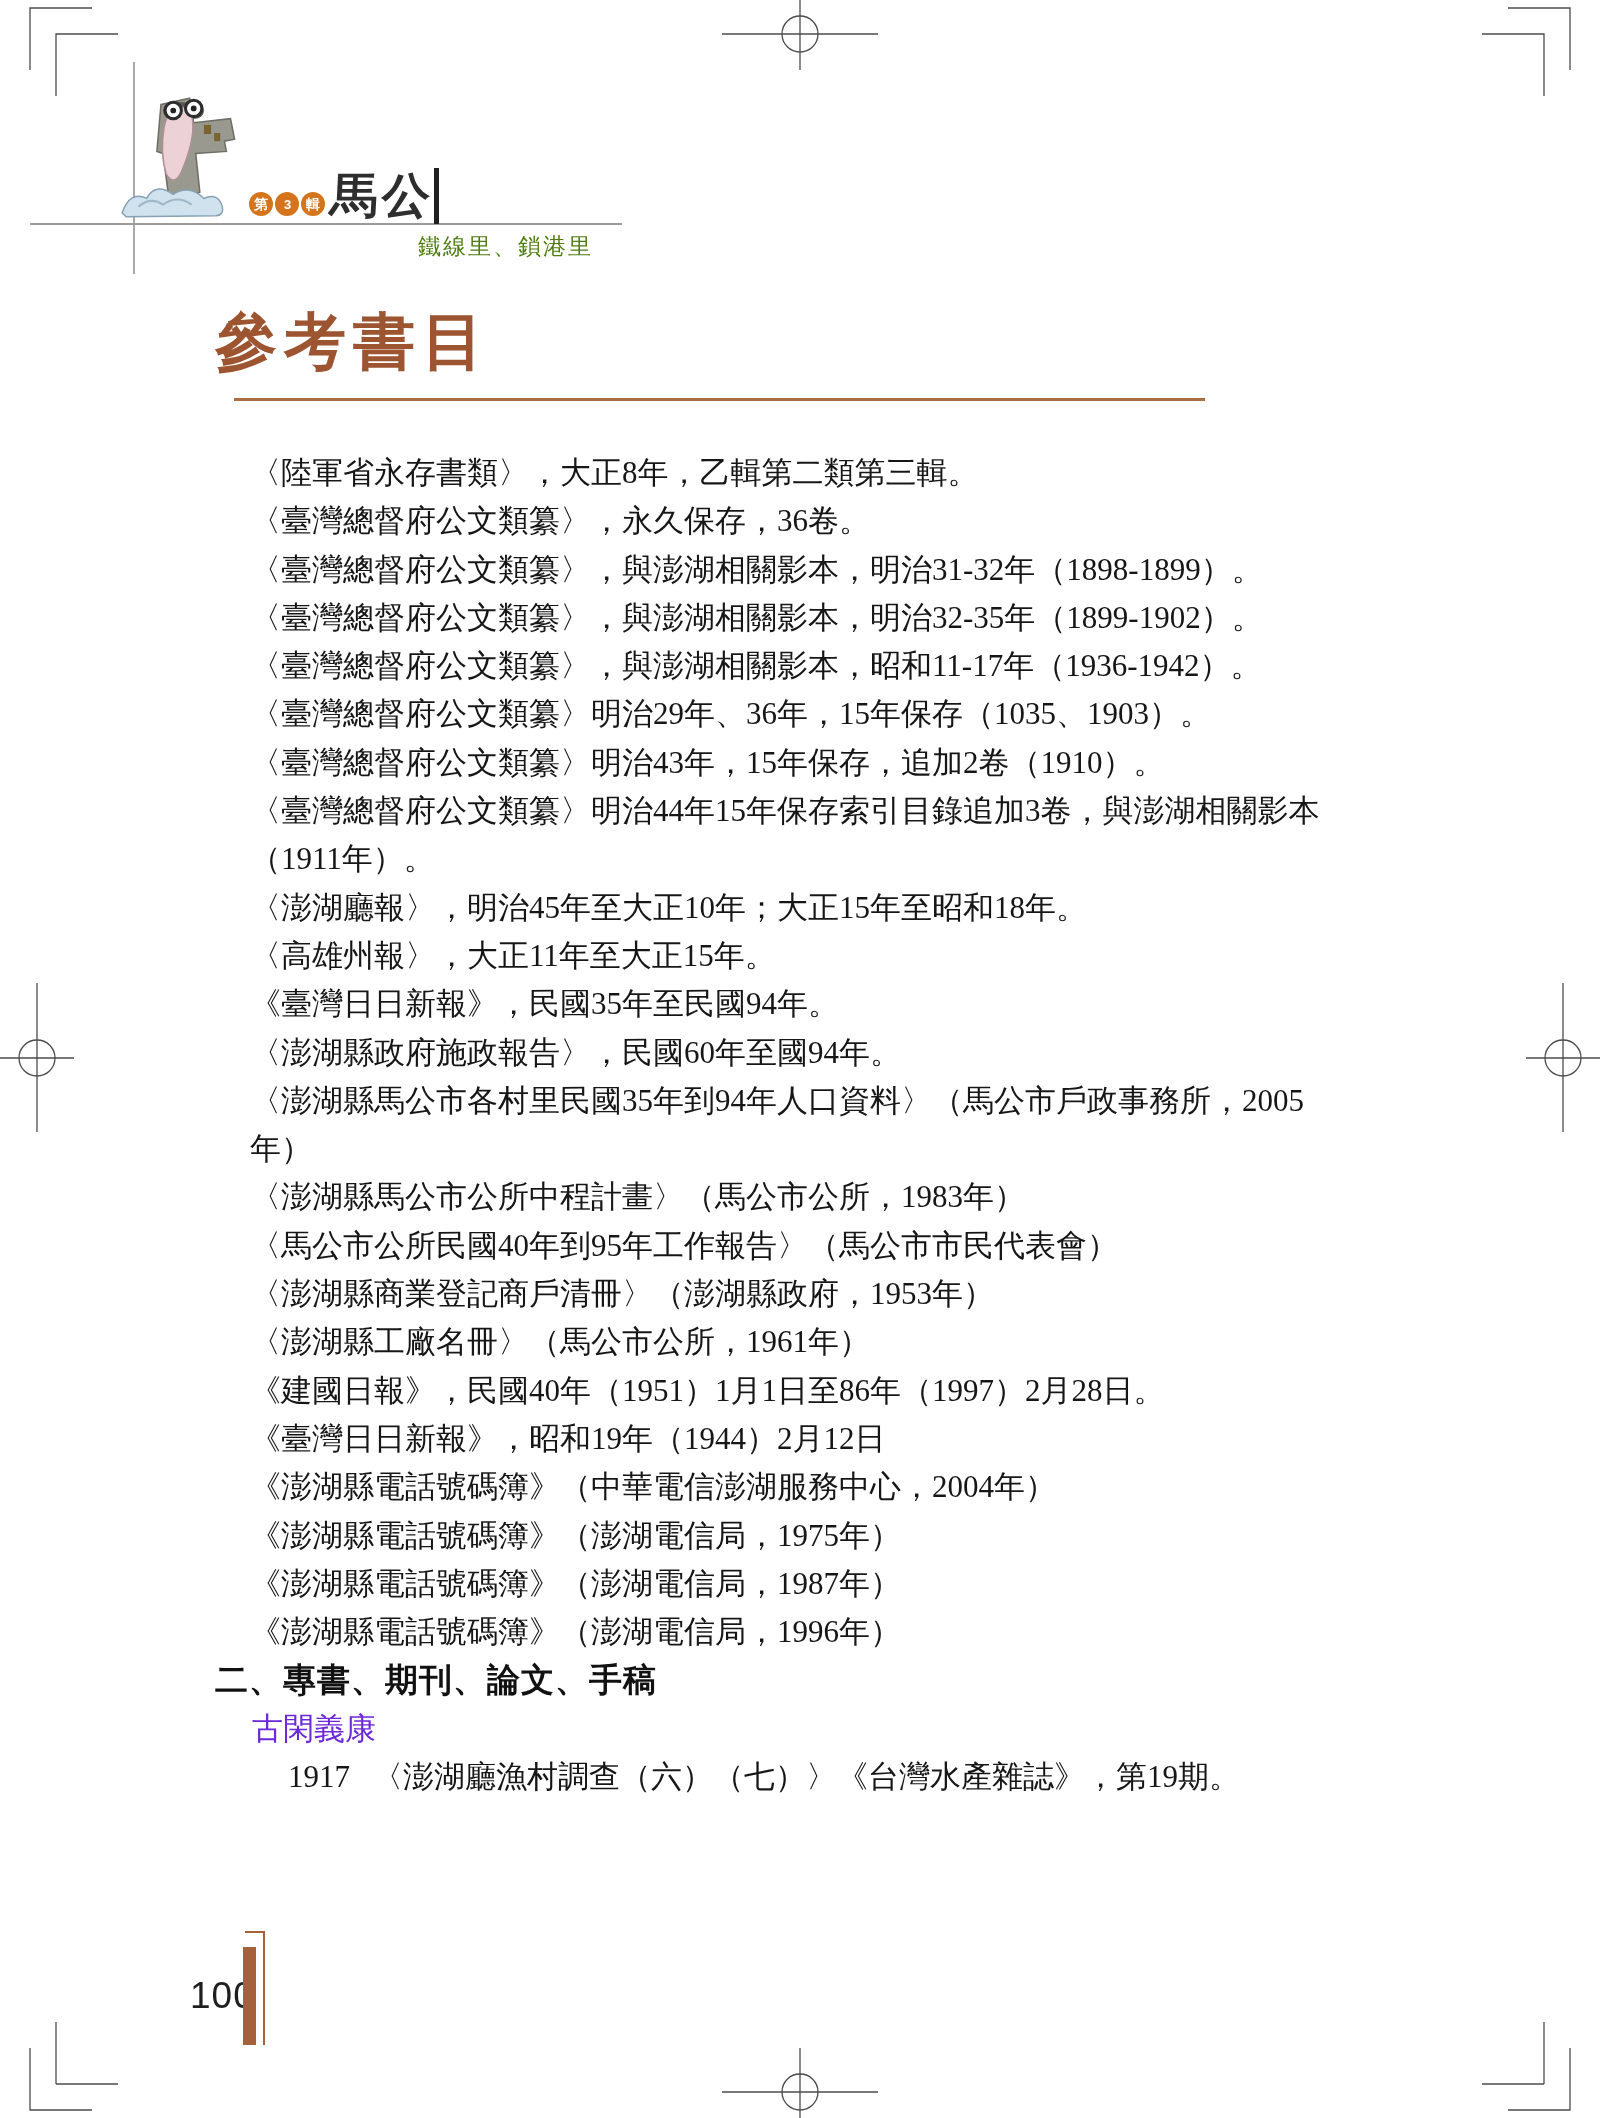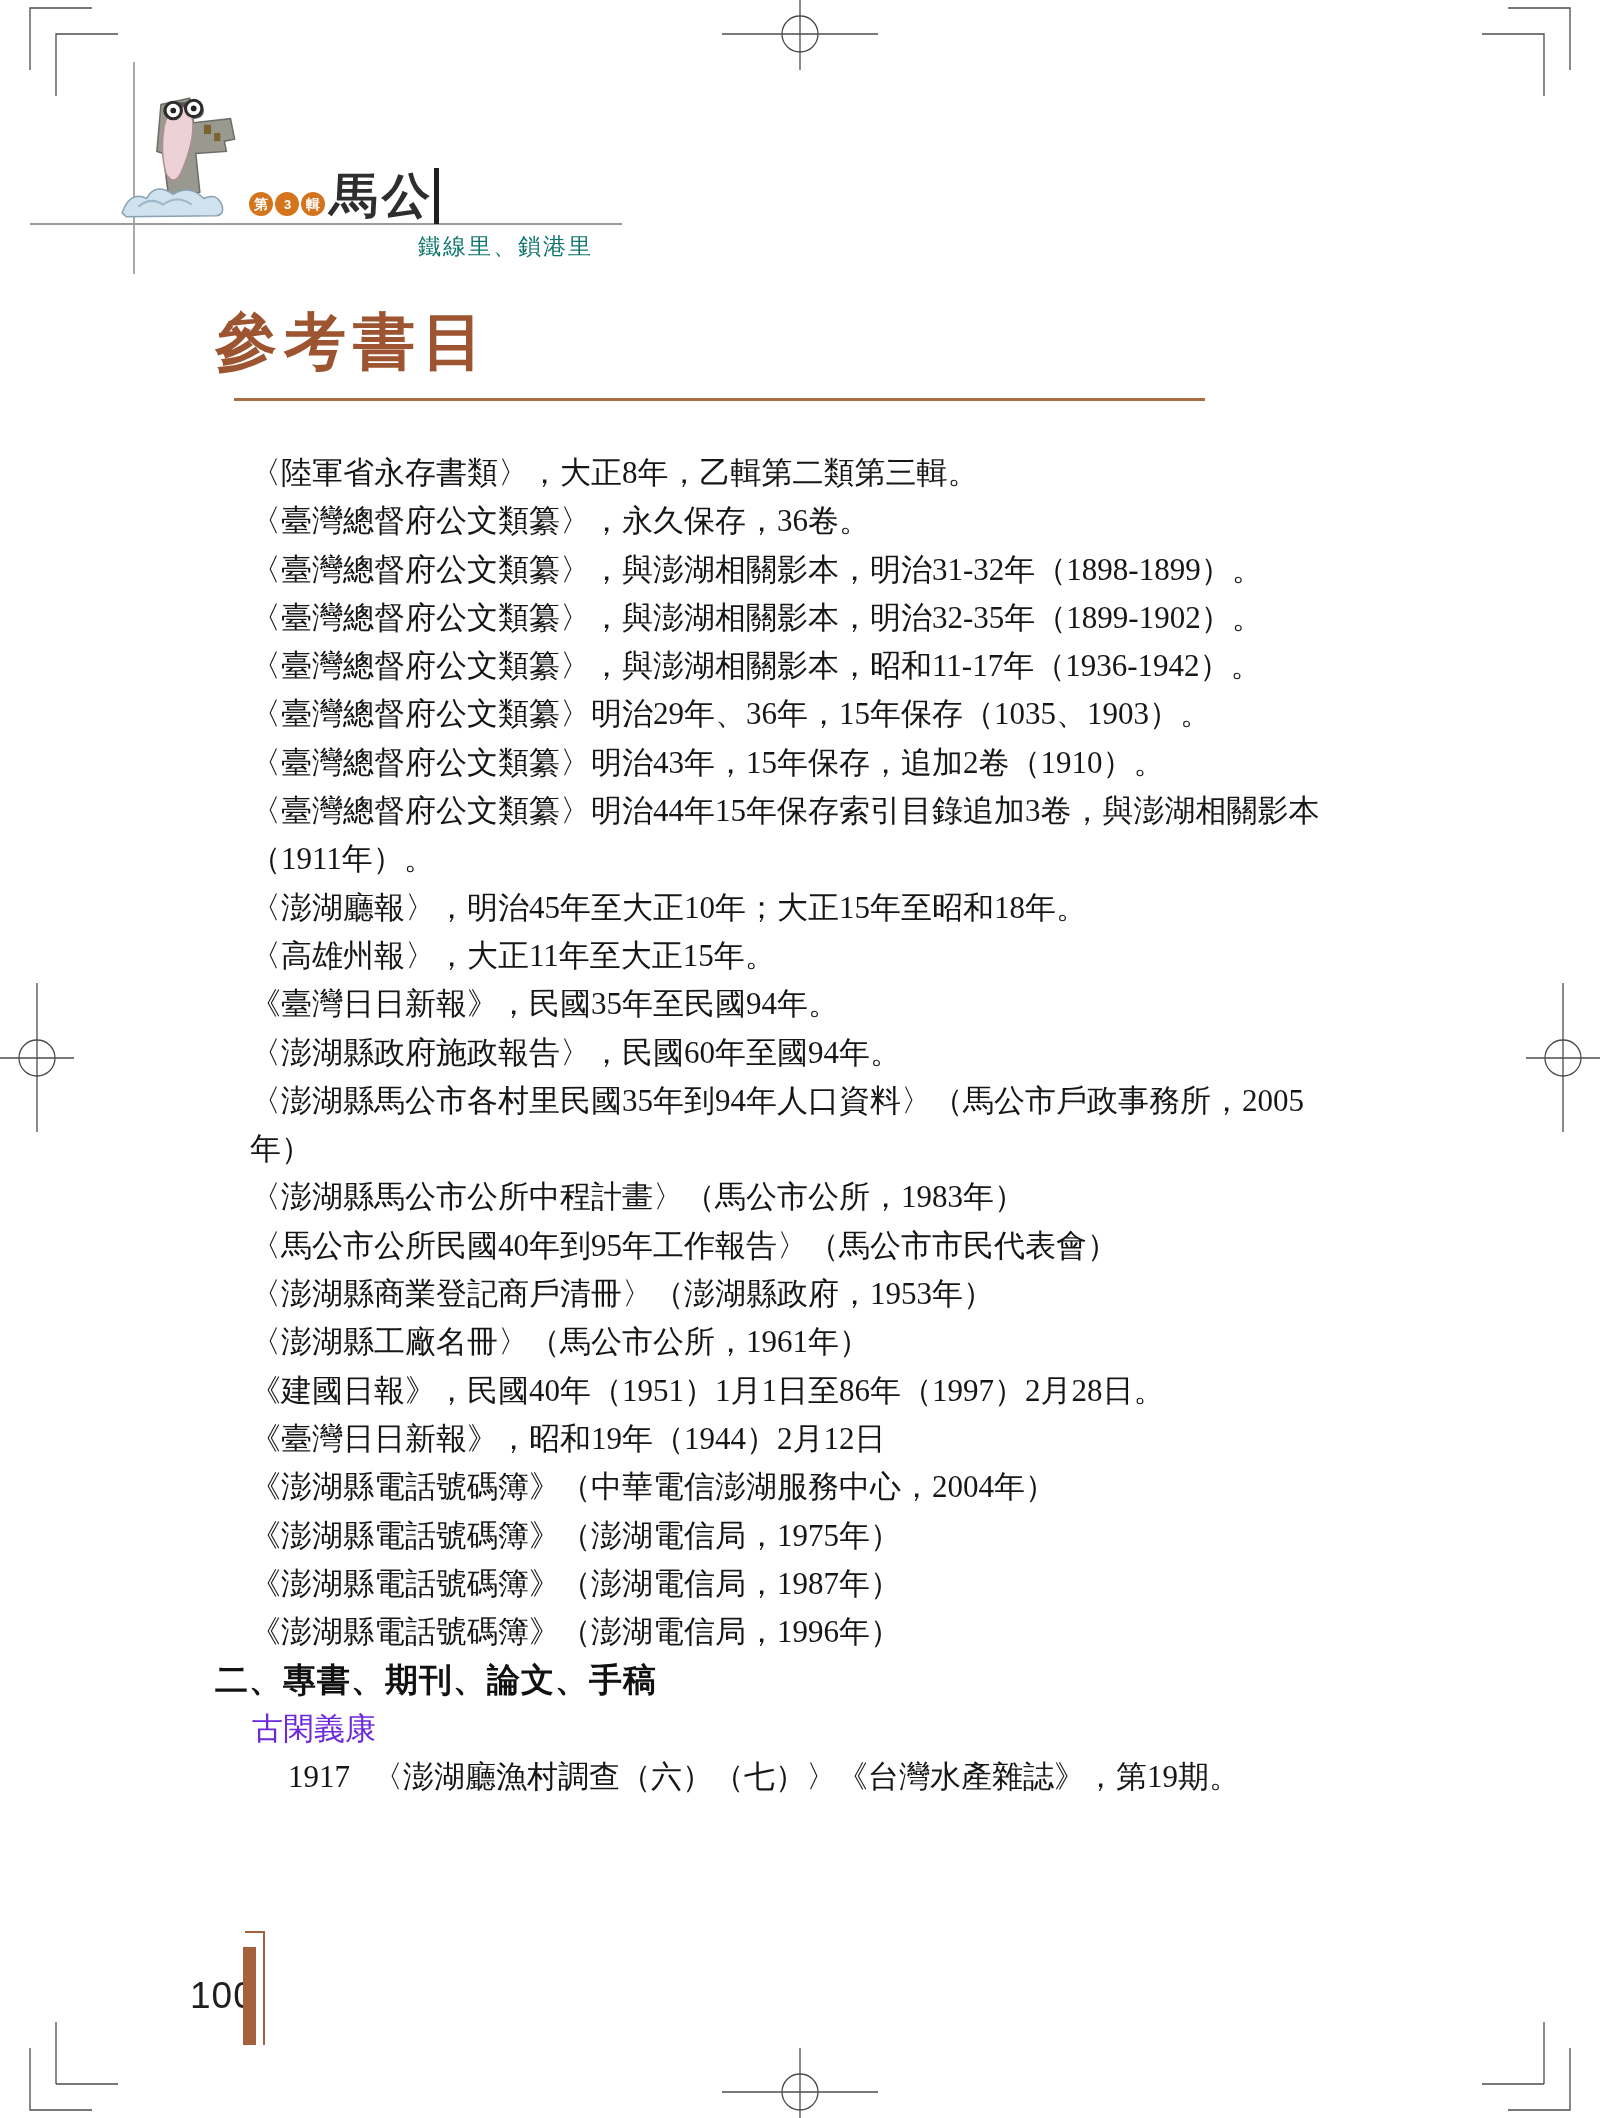--- a/index.html
+++ b/index.html
@@ -22,21 +22,21 @@
   }
   .badge.num{font-size:13px;letter-spacing:-1px;}
   .brand{
     position:absolute;left:330px;top:172px;
     font-size:48px;font-weight:700;color:#2e2e2e;letter-spacing:4px;line-height:1;
     transform:skewX(-3deg);
   }
   .brand-bar{position:absolute;left:434px;top:168px;width:5px;height:56px;background:#1f1f1f;}
   .subtitle{
     position:absolute;left:418px;top:233px;
-    font-size:23px;color:#0f766e;letter-spacing:2px;line-height:1.2;
+    font-size:23px;color:#4d7c0f;letter-spacing:2px;line-height:1.2;
   }
   
   .main{position:absolute;left:215px;top:0;width:1150px;}
   .page-title{
     position:absolute;left:0;top:308px;width:1150px;margin:0;
     text-align:left;font-size:62px;line-height:1.1;font-weight:700;
     color:#9d5531;letter-spacing:7px;
   }
   .title-rule{position:absolute;left:19px;top:398px;width:971px;height:3px;background:#aa6e42;}
   .content{position:absolute;left:0;top:449px;width:1135px;}

